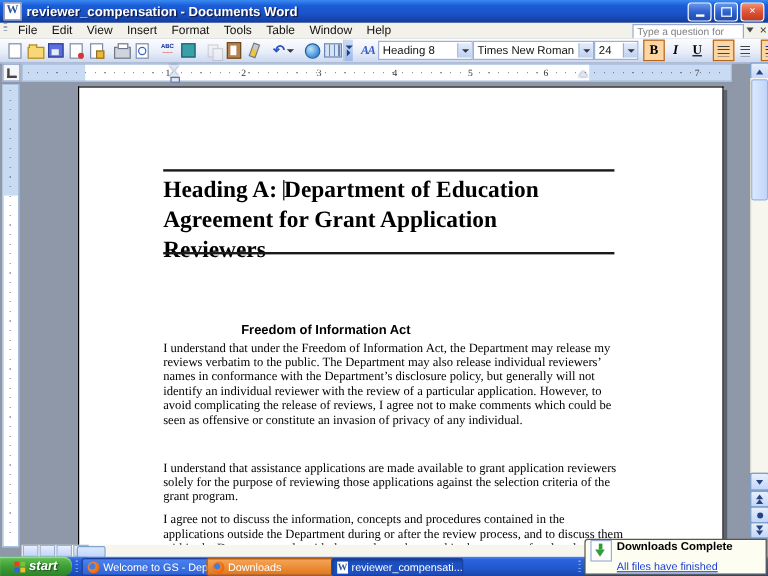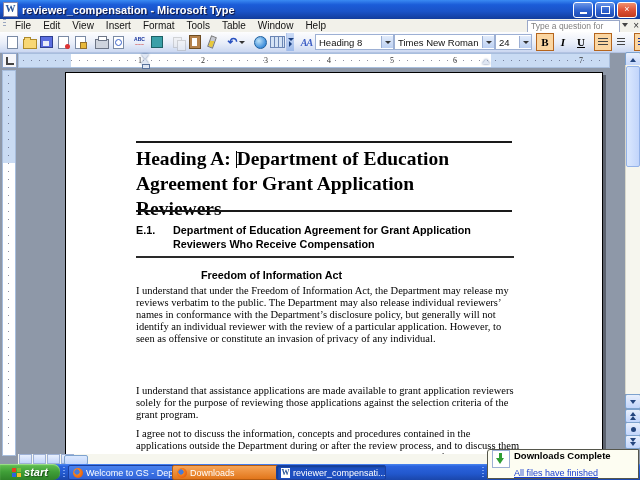--- a/index.html
+++ b/index.html
@@ -176,21 +176,21 @@
   .ntitle{font-size:9.5px;font-weight:bold;color:#000;line-height:12px;}
   .nlink{font-size:9px;color:#1b3fd0;text-decoration:underline;line-height:11px;}
 </style>
 </head>
 <body>
 
 <div class="screen">
 
   <div class="abs titlebar">
     <span class="word-logo">W</span>
-    <span class="titletext">reviewer_compensation - Microsoft Type</span>
+    <span class="titletext">reviewer_compensation - Documents Word</span>
     <span class="winbtns">
       <span class="winbtn">
           <span class="minglyph"></span>
         </span>
       <span class="winbtn">
           <span class="restglyph"></span>
         </span>
       <span class="winbtn close"><span>×</span></span>
     </span>
   </div>
@@ -342,34 +342,28 @@
 
   <div class="abs page">
     <div class="rule-top"></div>
     <div class="doc-title">
       <div><span>Heading A: </span><span class="caret"></span><span>Department of Education</span></div>
       <div>Agreement for Grant Application</div>
       <div>Reviewers</div>
     </div>
     <div class="rule-mid"></div>
 
-    <div class="e1block">
-      <span class="e1num">E.1.</span>
-      <span>
-        <span style="display:block">Department of Education Agreement for Grant Application</span>
-        <span style="display:block">Reviewers Who Receive Compensation</span>
-      </span>
-    </div>
 
     <div class="s-head s1-head">Freedom of Information Act</div>
     <div class="bodypar serif p1">
       <div>I understand that under the Freedom of Information Act, the Department may release my</div>
       <div>reviews verbatim to the public. The Department may also release individual reviewers’</div>
       <div>names in conformance with the Department’s disclosure policy, but generally will not</div>
       <div>identify an individual reviewer with the review of a particular application. However, to</div>
+      <div>avoid complicating the release of reviews, I agree not to make comments which could be</div>
       <div>seen as offensive or constitute an invasion of privacy of any individual.</div>
     </div>
 
     <div class="bodypar serif p2">
       <div>I understand that assistance applications are made available to grant application reviewers</div>
       <div>solely for the purpose of reviewing those applications against the selection criteria of the</div>
       <div>grant program.</div>
     </div>
     <div class="bodypar serif p3">
       <div>I agree not to discuss the information, concepts and procedures contained in the</div>

